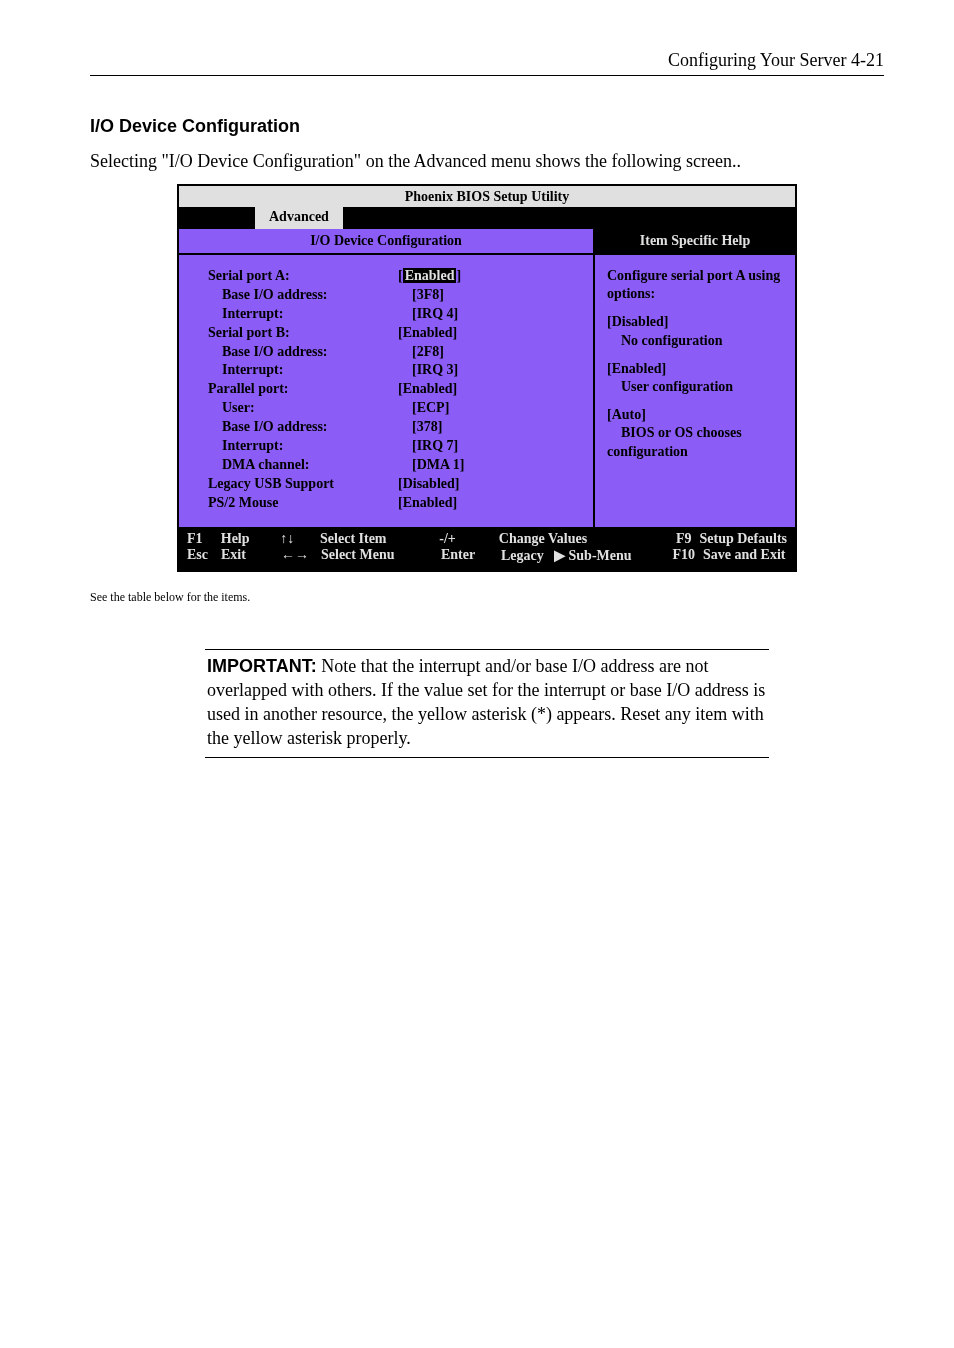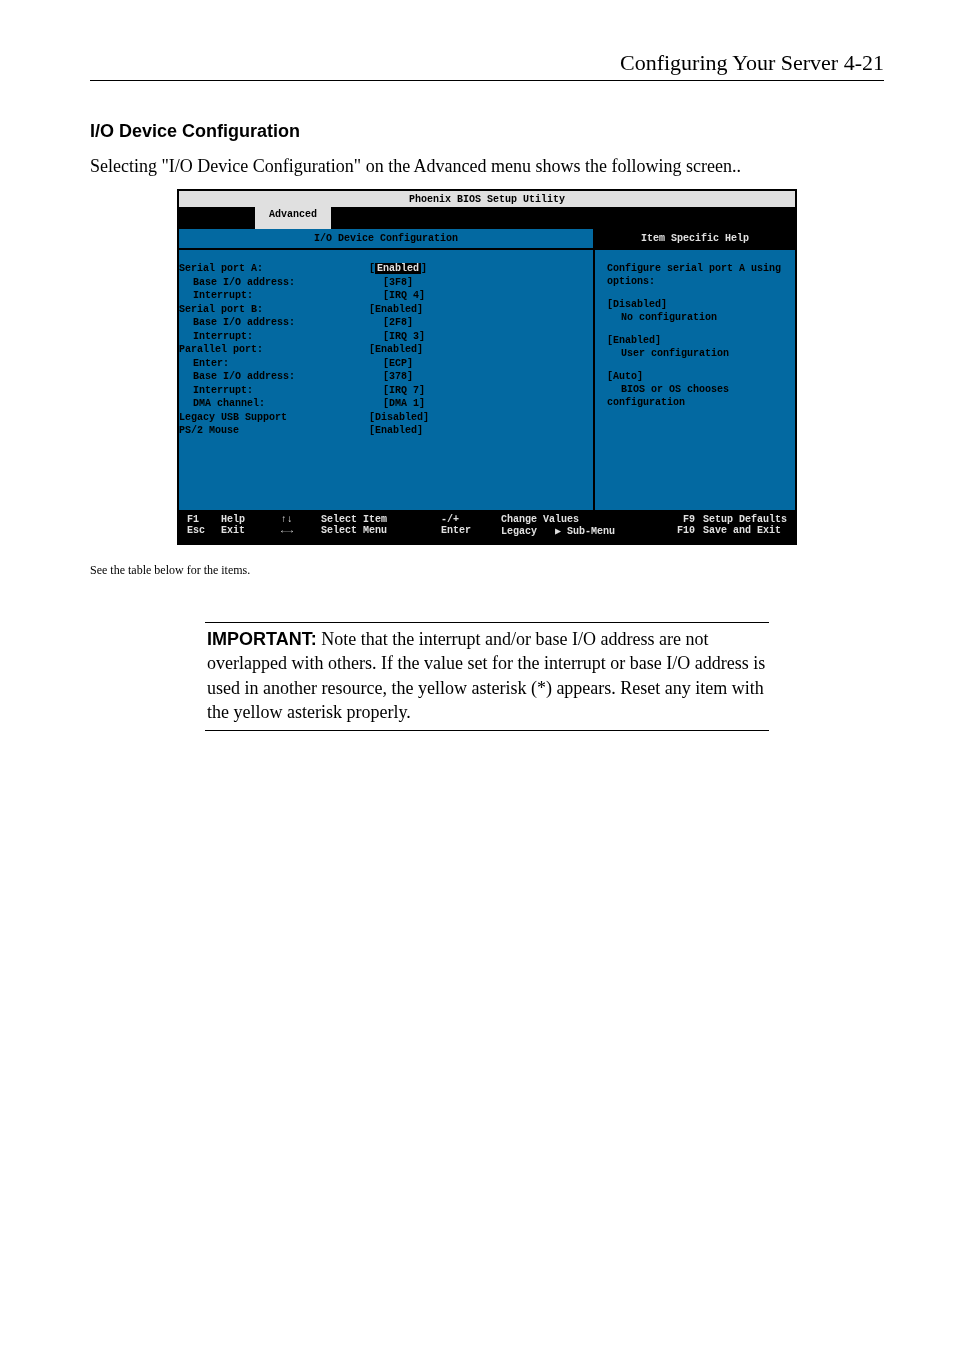--- a/index.html
+++ b/index.html
@@ -12,43 +12,43 @@
   }
   .page {
     padding: 50px 70px 60px 90px;
     box-sizing: border-box;
   }
   .header-line {
     border-bottom: 1.5px solid #000;
     padding-bottom: 4px;
     margin-bottom: 40px;
     text-align: right;
-    font-size: 22px;
+    font-size: 18px;
   }
   .section-title {
     font-family: Arial, Helvetica, sans-serif;
     font-weight: bold;
     font-size: 18px;
     margin-bottom: 14px;
   }
   .intro {
     font-size: 18px;
     margin-bottom: 12px;
   }
   .bios-wrap {
     display: flex;
     justify-content: center;
     margin-bottom: 18px;
   }
   .bios {
     width: 616px;
     border: 2px solid #000;
-    font-family: Liberation Mono, monospace;
-    font-size: 10px;
-    background: #0369a1;
+    font-family: Liberation Serif, serif;
+    font-size: 14px;
+    background: #8b5cf6;
     color: #000;
   }
   .bios-title {
     text-align: center;
     font-weight: bold;
     padding: 3px 0 2px 0;
     background: #e0e0e0;
   }
   .tabbar {
     display: flex;
@@ -82,21 +82,21 @@
     padding: 4px 0;
     background: #000;
     color: #e0e0e0;
   }
   .body-row {
     display: flex;
     min-height: 260px;
   }
   .left-pane {
     flex: 1;
-    padding: 12px 10px 14px 0;
+    padding: 12px 10px 14px 29px;
     border-right: 2px solid #000;
     font-weight: bold;
   }
   .right-pane {
     width: 200px;
     padding: 12px 10px 14px 12px;
     font-weight: bold;
     box-sizing: border-box;
   }
   .cfg-line {
@@ -203,21 +203,21 @@
           </div>
           <div class="cfg-line">
             <span class="cfg-label indent1">Interrupt:</span>
             <span class="cfg-value">[IRQ 3]</span>
           </div>
           <div class="cfg-line">
             <span class="cfg-label">Parallel port:</span>
             <span class="cfg-value">[Enabled]</span>
           </div>
           <div class="cfg-line">
-            <span class="cfg-label indent1">Enter:</span>
+            <span class="cfg-label indent1">User:</span>
             <span class="cfg-value">[ECP]</span>
           </div>
           <div class="cfg-line">
             <span class="cfg-label indent1">Base I/O address:</span>
             <span class="cfg-value">[378]</span>
           </div>
           <div class="cfg-line">
             <span class="cfg-label indent1">Interrupt:</span>
             <span class="cfg-value">[IRQ 7]</span>
           </div>

